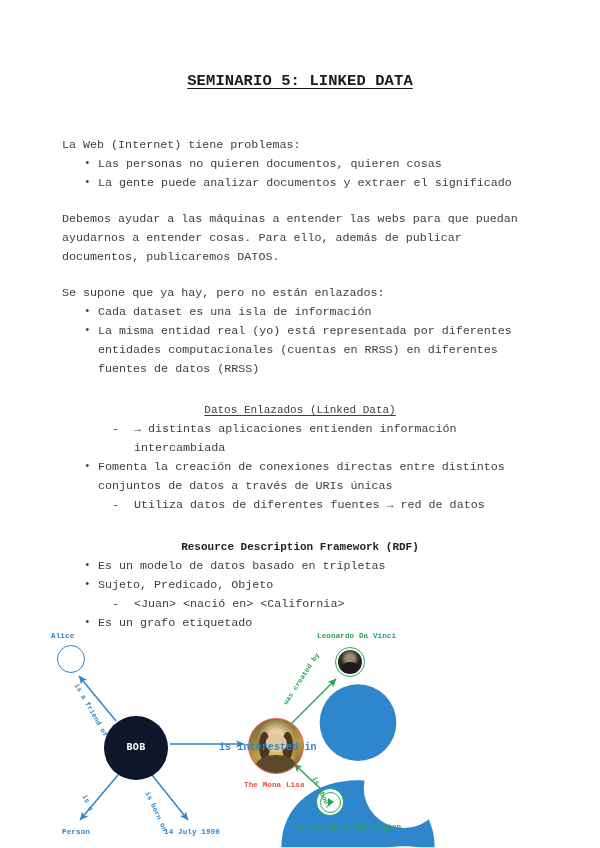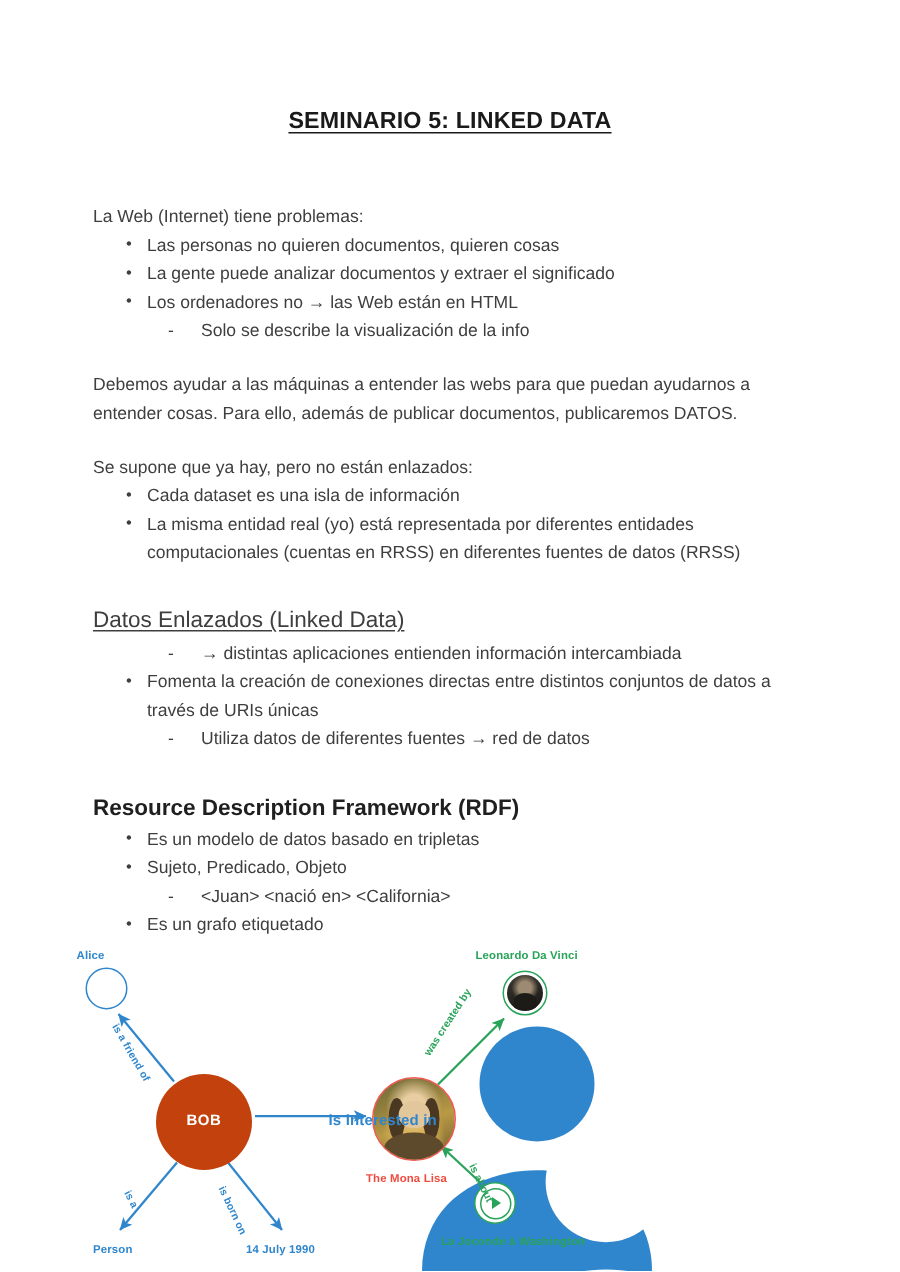--- a/index.html
+++ b/index.html
@@ -16,20 +16,21 @@
     color: #3c3c3c;
     -webkit-font-smoothing: antialiased;
   }
 
   .page {
     position: relative;
     width: 600px;
     height: 848px;
     box-sizing: border-box;
     padding: 0 62px;
+    font-family: Liberation Mono, monospace;
   }
 
   .doc-title {
     text-align: center;
     font-size: 15.5px;
     font-weight: bold;
     color: #1a1a1a;
     text-decoration: underline;
     text-underline-offset: 3px;
     letter-spacing: 0.1px;
@@ -40,27 +41,28 @@
   .para {
     font-size: 11.7px;
     line-height: 1.62;
     color: #3e3e3e;
     margin: 0;
   }
   .para.lead { margin-top: 46px; }
   .para.gap  { margin-top: 17px; }
 
   .section-head {
-    font-size: 15px;
+    font-size: 11px;
     line-height: 1.62;
     color: #3e3e3e;
     text-decoration: underline;
     text-underline-offset: 2px;
     margin: 0;
     margin-top: 24px;
+    text-align: center;
   }
 
   .section-head.bold {
     font-weight: bold;
     text-decoration: none;
     color: #1f1f1f;
     margin-top: 24px;
   }
 
   ul.lvl1 {
@@ -127,21 +129,21 @@
   .node-alice {
     left: 57px; top: 27px;
     width: 28px; height: 28px;
     border: 1.6px solid #2f86cc;
     background: #ffffff;
     display: flex; align-items: center; justify-content: center;
   }
   .node-bob {
     left: 104px; top: 98px;
     width: 64px; height: 64px;
-    background: #c2410c;
+    background: #0f172a;
     display: flex; flex-direction: column;
     align-items: center; justify-content: center;
     gap: 1px;
   }
   .node-bob .bob-label {
     font-size: 10px;
     font-weight: bold;
     color: #ffffff;
     letter-spacing: 0.4px;
     line-height: 1;
@@ -267,28 +269,20 @@
 
   <p class="para lead">La Web (Internet) tiene problemas:</p>
 
   <ul class="lvl1">
     <li>
         <span class="btext">Las personas no quieren documentos, quieren cosas</span>
       </li>
     <li>
         <span class="btext">La gente puede analizar documentos y extraer el significado</span>
       </li>
-    <li>
-      <span class="btext">Los ordenadores no → las Web están en HTML</span>
-      <ul class="lvl2">
-        <li>
-            <span class="btext">Solo se describe la visualización de la info</span>
-          </li>
-      </ul>
-    </li>
   </ul>
 
   <p class="para gap">Debemos ayudar a las máquinas a entender las webs para que puedan ayudarnos a entender cosas. Para ello, además de publicar documentos, publicaremos DATOS.</p>
 
   <p class="para gap">Se supone que ya hay, pero no están enlazados:</p>
 
   <ul class="lvl1">
     <li>
         <span class="btext">Cada dataset es una isla de información</span>
       </li>

